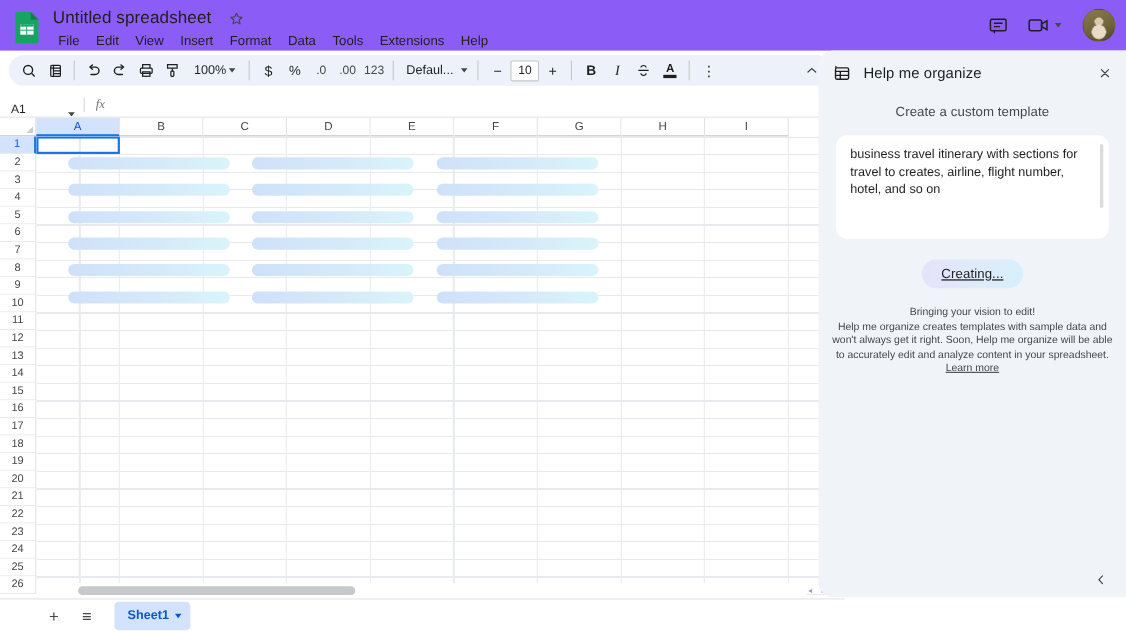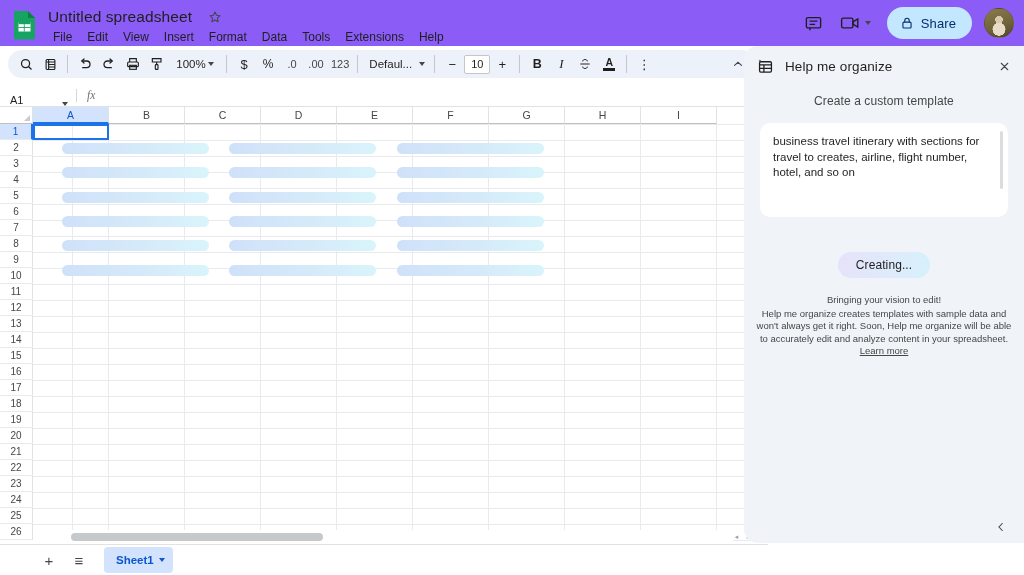--- a/index.html
+++ b/index.html
@@ -181,21 +181,21 @@
     position: relative; margin: 15px 16px 0 16px; height: 94px; background: #fff;
     border-radius: 10px; padding: 11px 16px 8px 13px; overflow: hidden;
   }
   .prompt-text {
     font-size: 11.5px; line-height: 15.5px; color: #1f1f1f; white-space: pre-wrap;
   }
   .prompt-scroll {
     position: absolute; right: 5px; top: 8px; width: 3px; height: 58px;
     background: #dadce0; border-radius: 2px;
   }
-  .creating-wrap { display: flex; justify-content: center; margin-top: 35px; }
+  .creating-wrap { display: flex; justify-content: center; margin-top: 19px; text-decoration: underline; }
   .creating-btn {
     height: 26px; padding: 0 18px; border-radius: 13px;
     background: linear-gradient(95deg, #e6e2fb 0%, #dfeafb 50%, #d7f0fb 100%);
     display: flex; align-items: center; justify-content: center;
     font-size: 12px; color: #1f1f1f; cursor: pointer; letter-spacing: .1px;
   }
   .panel-foot {
     margin: 16px 10px 0 10px; text-align: center;
     font-size: 9.5px; line-height: 12.5px; color: #444746;
   }
@@ -255,29 +255,20 @@
           <path d="M7.5 20.5V17.5"></path>
             <path d="M7 9h10M7 13h7" stroke-width="1.5"></path>
         </svg>
       </div>
       <div class="tr-icon-btn meet-btn">
         <svg width="21" height="18" viewBox="0 0 26 20" fill="none" stroke="#1f1f1f" stroke-width="1.7">
           <rect x="2" y="4" width="14" height="12" rx="2"></rect>
           <path d="M16 8.5l6-3.5v10l-6-3.5z"></path>
         </svg>
         <span class="caret-d" style="margin-left:3px"></span>
-      </div>
-      <div class="share-btn">
-        <span>
-          <svg width="14" height="14" viewBox="0 0 24 24" fill="none" stroke="#062e6f" stroke-width="1.9">
-            <rect x="5" y="10.5" width="14" height="10" rx="1.8"></rect>
-            <path d="M8.2 10.5V7.6a3.8 3.8 0 0 1 7.6 0v2.9"></path>
-          </svg>
-        </span>
-        <span>Share</span>
       </div>
       <div class="avatar"></div>
     </div>
   </div>
 
   <div class="toolbar-wrap">
     <div class="toolbar">
       <div class="tb-btn">
         <svg width="15" height="15" viewBox="0 0 24 24" fill="none" stroke="#1f1f1f" stroke-width="2">
           <circle cx="10.5" cy="10.5" r="6.5"></circle>

